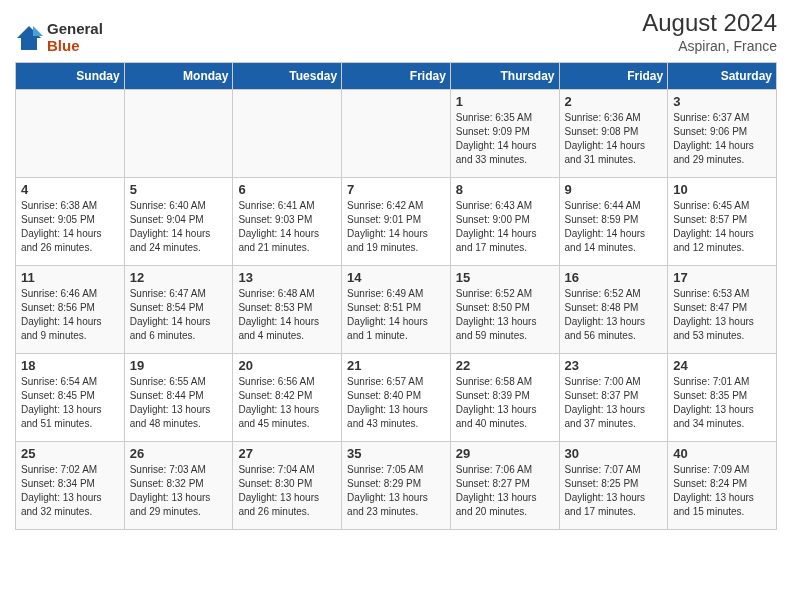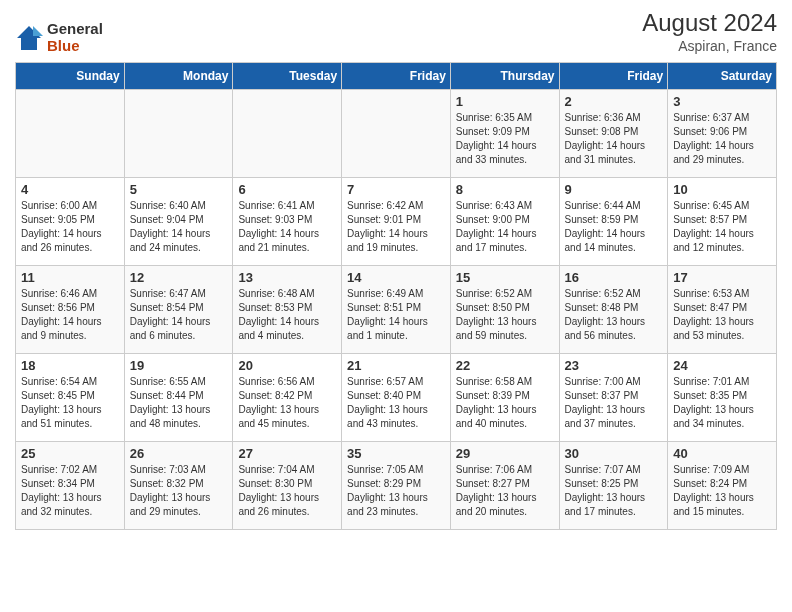--- a/index.html
+++ b/index.html
@@ -155,21 +155,21 @@
           <span class="day-number">3</span>
           <div class="day-info">Sunrise: 6:37 AM
 Sunset: 9:06 PM
 Daylight: 14 hours
 and 29 minutes.</div>
         </td>
       </tr>
       <tr>
         <td>
           <span class="day-number">4</span>
-          <div class="day-info">Sunrise: 6:00 AM
+          <div class="day-info">Sunrise: 6:38 AM
 Sunset: 9:05 PM
 Daylight: 14 hours
 and 26 minutes.</div>
         </td>
         <td>
           <span class="day-number">5</span>
           <div class="day-info">Sunrise: 6:40 AM
 Sunset: 9:04 PM
 Daylight: 14 hours
 and 24 minutes.</div>

